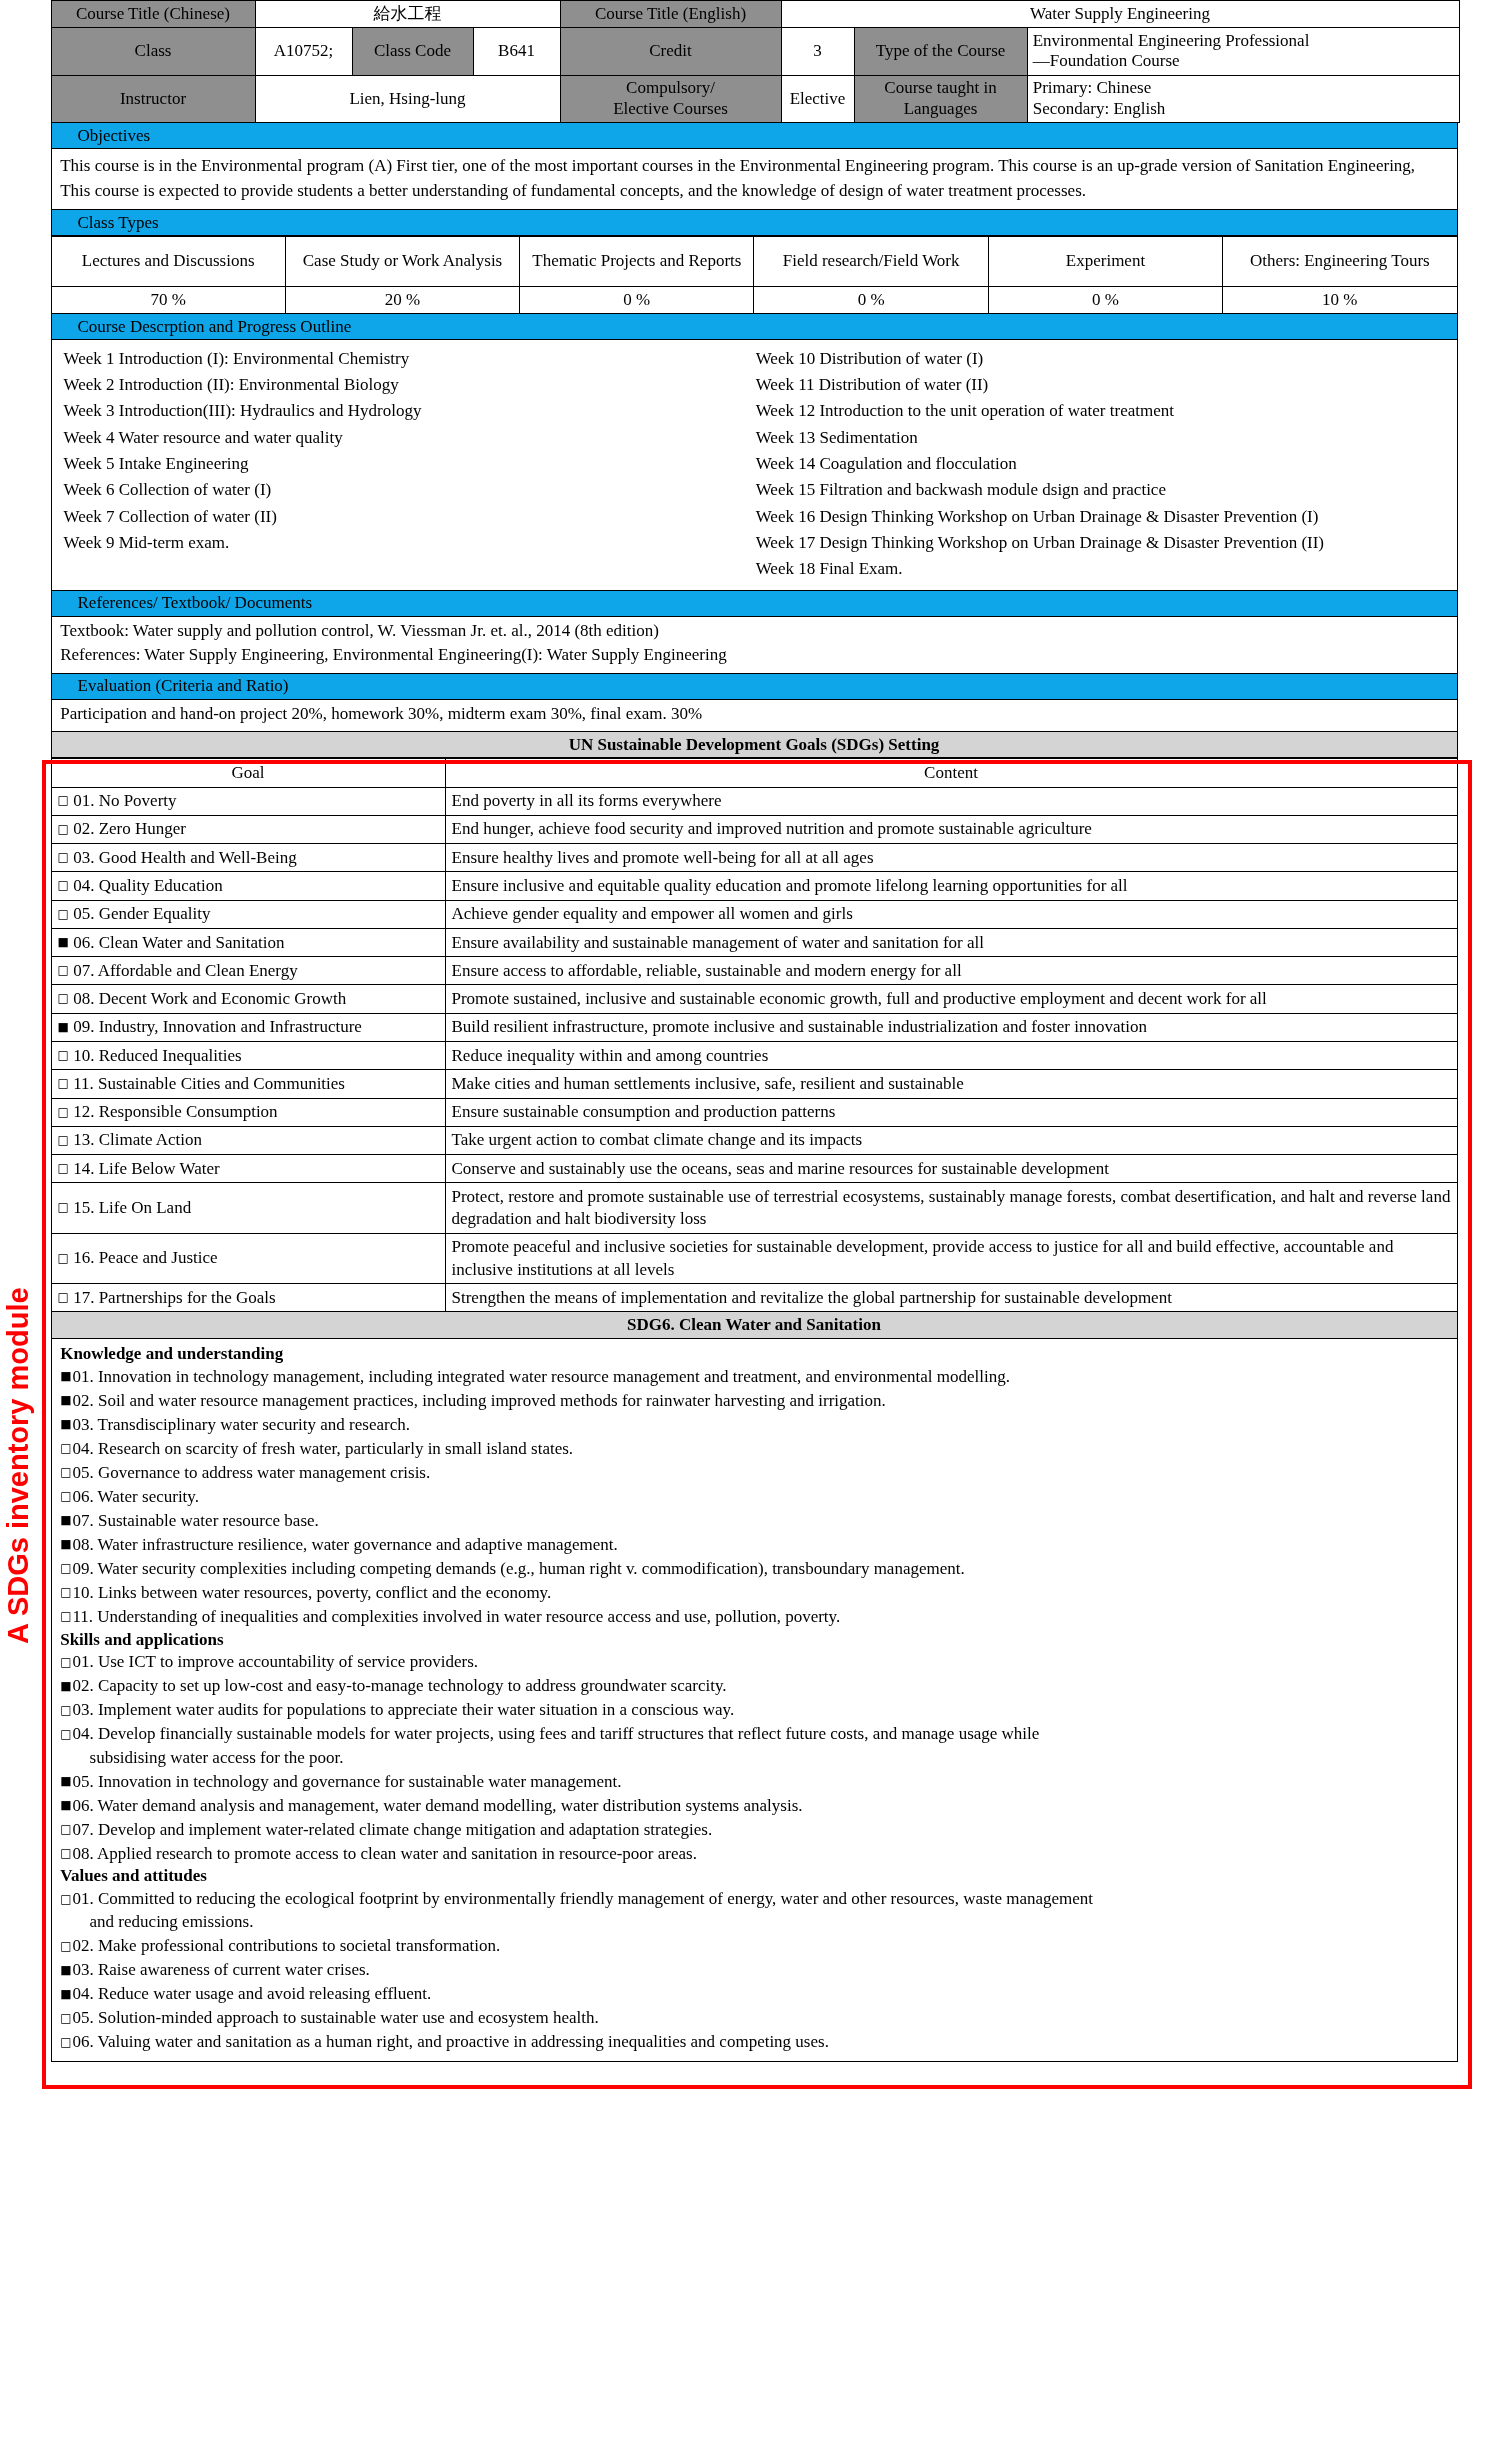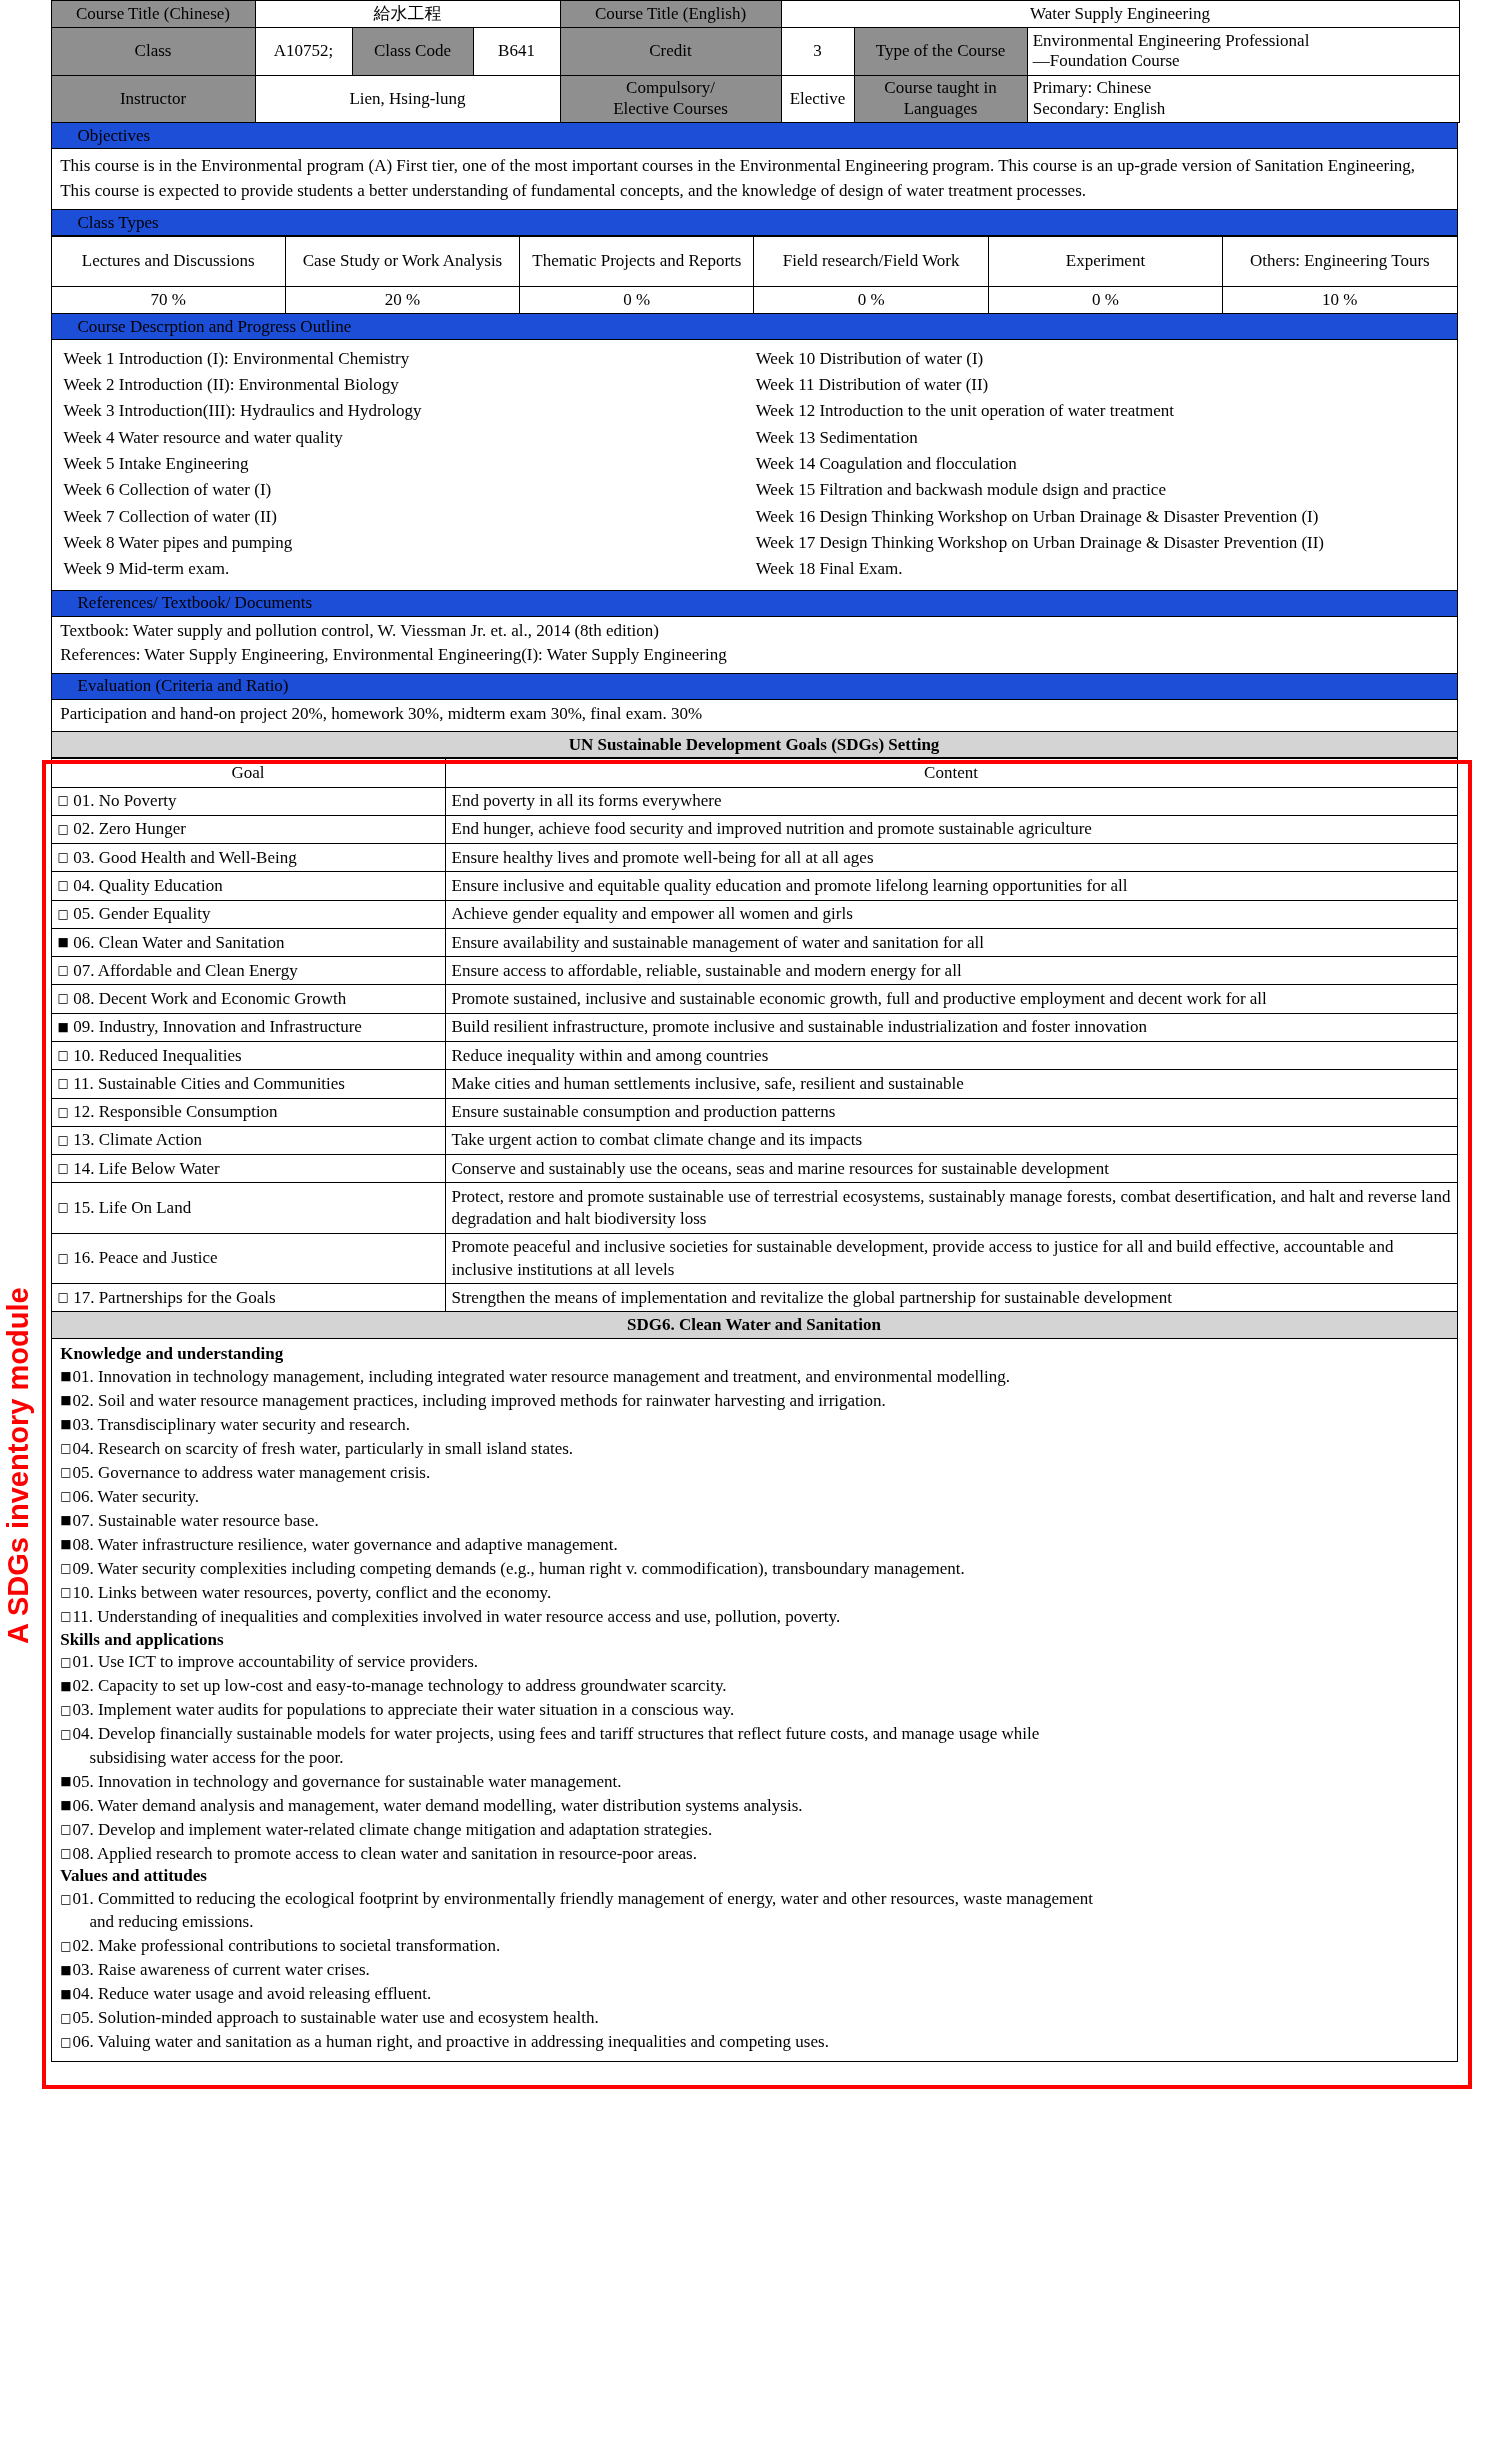--- a/index.html
+++ b/index.html
@@ -44,21 +44,21 @@
     vertical-align: middle;
     font-weight: normal;
   }
   .shaded { background: #8f8f8f; text-align: center; }
   .white { background: #ffffff; text-align: center; }
   .leftal { text-align: left; }
   .twoline { line-height: 1.2; }
 
   
   .bar {
-    background: #1d4ed8;
+    background: #0ea5e9;
     border: 0.9px solid #000;
     border-top: none;
     font-size: 17px;
     padding: 2.6px 7px 2.6px 26px;
   }
   .bar.light { background: #d4d4d4; text-align: center; padding-left:7px; }
   .body-box {
     border: 0.9px solid #000;
     border-top: none;
     padding: 3.5px 8.7px 5.2px 8.7px;
@@ -200,21 +200,20 @@
     <div class="body-box" style="padding:5.2px 8.7px 7px 12px">
       <div class="weeks">
         <div class="col" id="weeks-left">
             <div class="wk">Week 1 Introduction (I): Environmental Chemistry</div>
             <div class="wk">Week 2 Introduction (II): Environmental Biology</div>
             <div class="wk">Week 3 Introduction(III): Hydraulics and Hydrology</div>
             <div class="wk">Week 4 Water resource and water quality</div>
             <div class="wk">Week 5 Intake Engineering</div>
             <div class="wk">Week 6 Collection of water (I)</div>
             <div class="wk">Week 7 Collection of water (II)</div>
-            <div class="wk">Week 8 Water pipes and pumping</div>
             <div class="wk">Week 9 Mid-term exam.</div>
           </div>
         <div class="col" id="weeks-right">
             <div class="wk">Week 10 Distribution of water (I)</div>
             <div class="wk">Week 11 Distribution of water (II)</div>
             <div class="wk">Week 12 Introduction to the unit operation of water treatment</div>
             <div class="wk">Week 13 Sedimentation</div>
             <div class="wk">Week 14 Coagulation and flocculation</div>
             <div class="wk">Week 15 Filtration and backwash module dsign and practice</div>
             <div class="wk">Week 16 Design Thinking Workshop on Urban Drainage &amp; Disaster Prevention (I)</div>

